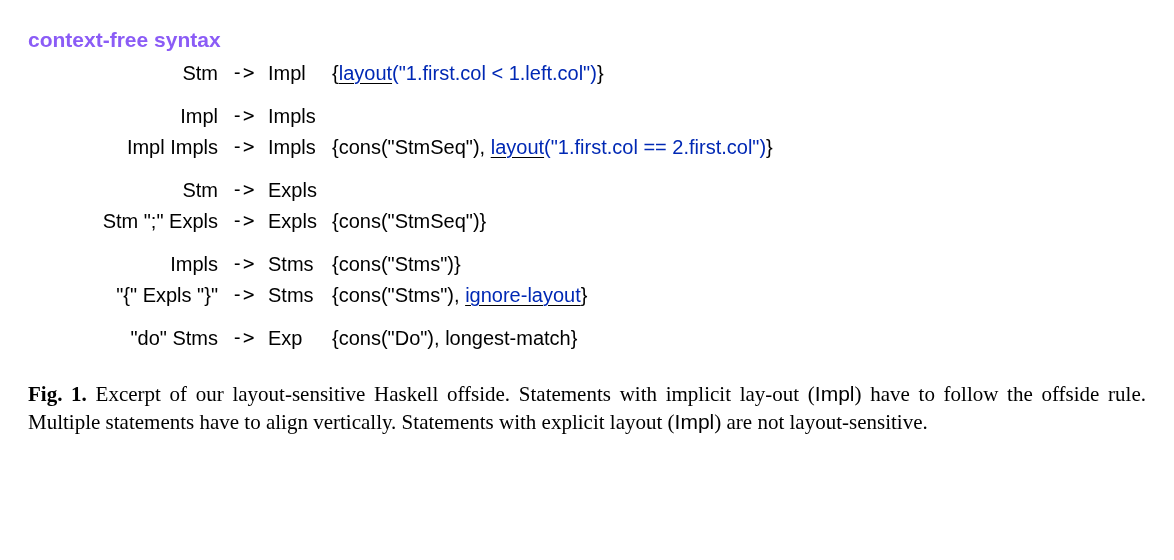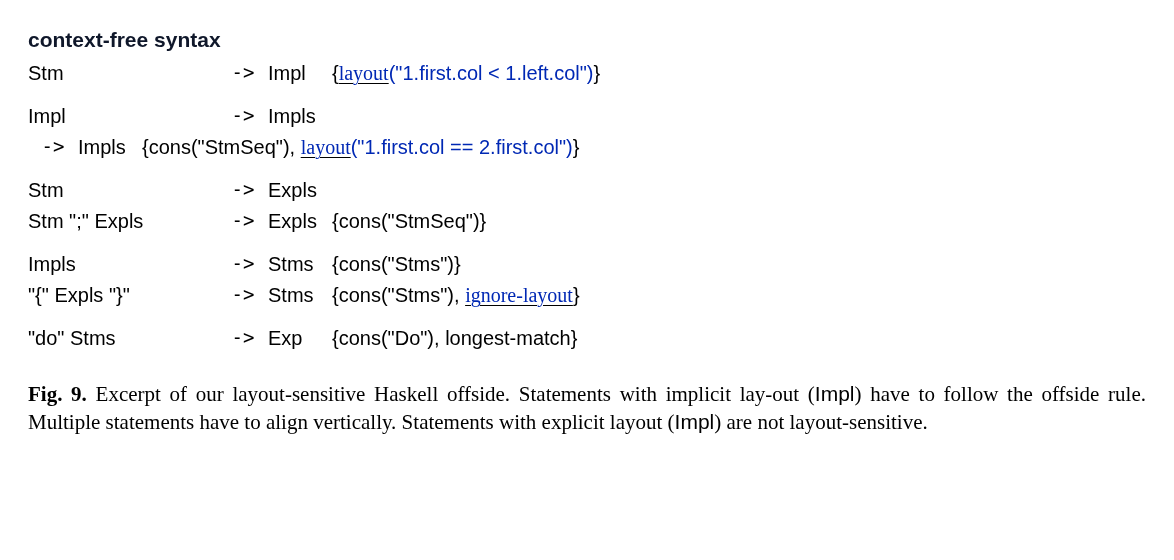--- a/index.html
+++ b/index.html
@@ -10,21 +10,21 @@
       line-height: 1.5;
       background: #ffffff;
       color: #000000;
       width: 1174px;
       box-sizing: border-box;
     }
     .sans {
       font-family: 'Helvetica Neue', Helvetica, Arial, sans-serif;
     }
     .heading {
-      color: #0f172a;
+      color: #8b5cf6;
       font-weight: bold;
       font-family: 'Helvetica Neue', Helvetica, Arial, sans-serif;
       font-size: 21px;
       margin-bottom: 2px;
     }
     .rules {
       font-family: 'Helvetica Neue', Helvetica, Arial, sans-serif;
       font-size: 20px;
       line-height: 1.55;
     }
@@ -33,21 +33,21 @@
     }
     .rule-group:last-child {
       margin-bottom: 0;
     }
     .rule-line {
       display: flex;
       white-space: nowrap;
     }
     .lhs {
       width: 190px;
-      text-align: left;
+      text-align: right;
       flex-shrink: 0;
     }
     .arrow {
       width: 50px;
       text-align: center;
       flex-shrink: 0;
       font-family: 'Menlo', 'Consolas', monospace;
       font-size: 19px;
     }
     .target {
@@ -59,21 +59,20 @@
       flex: 1;
     }
     .blue {
       color: #0028b4;
     }
     .underline {
       text-decoration: underline;
       text-decoration-color: #000000;
       text-decoration-thickness: 1px;
       text-underline-offset: 3px;
-      font-family: Liberation Serif, serif;
     }
     .caption {
       font-family: 'Times New Roman', Times, serif;
       font-size: 21px;
       margin-top: 26px;
       line-height: 1.38;
       text-align: justify;
     }
     .caption .bold {
       font-weight: bold;
@@ -98,20 +97,21 @@
   </div>
 
   <div class="rule-group">
     <div class="rule-line">
       <span class="lhs">Impl</span>
       <span class="arrow">-&gt;</span>
       <span class="target">Impls</span>
       <span class="annot"></span>
     </div>
     <div class="rule-line">
+      <span class="lhs">Impl Impls</span>
       <span class="arrow">-&gt;</span>
       <span class="target">Impls</span>
       <span class="annot">
         <span>{cons("StmSeq"), </span><span class="blue"><span class="underline">layout</span><span>("1.first.col == 2.first.col")</span></span><span>}</span>
       </span>
     </div>
   </div>
 
   <div class="rule-group">
     <div class="rule-line">
@@ -150,14 +150,14 @@
       <span class="lhs">"do" Stms</span>
       <span class="arrow">-&gt;</span>
       <span class="target">Exp</span>
       <span class="annot">{cons("Do"), longest-match}</span>
     </div>
   </div>
 
 </div>
 
 <div class="caption">
-  <span class="bold">Fig. 9.</span><span> Excerpt of our layout-sensitive Haskell offside. Statements with implicit lay-out (</span><span class="sans">Impl</span><span>) have to follow the offside rule. Multiple statements have to align vertically. Statements with explicit layout (</span><span class="sans">Impl</span><span>) are not layout-sensitive.</span>
+  <span class="bold">Fig. 1.</span><span> Excerpt of our layout-sensitive Haskell offside. Statements with implicit lay-out (</span><span class="sans">Impl</span><span>) have to follow the offside rule. Multiple statements have to align vertically. Statements with explicit layout (</span><span class="sans">Impl</span><span>) are not layout-sensitive.</span>
 </div>
 
 </body></html>

